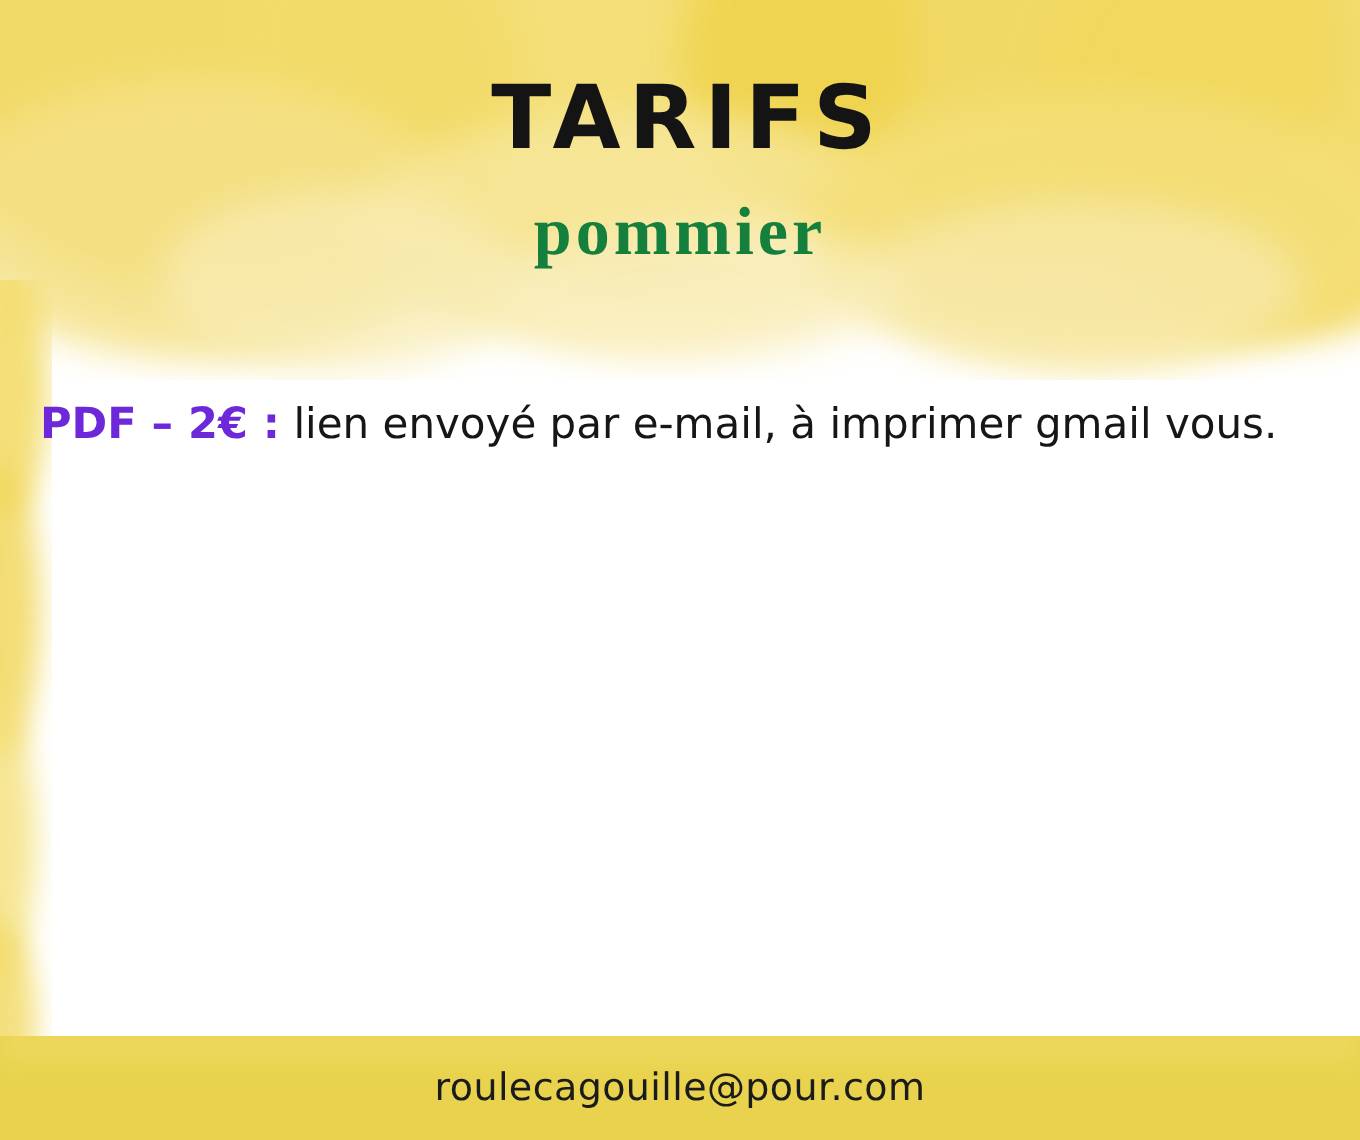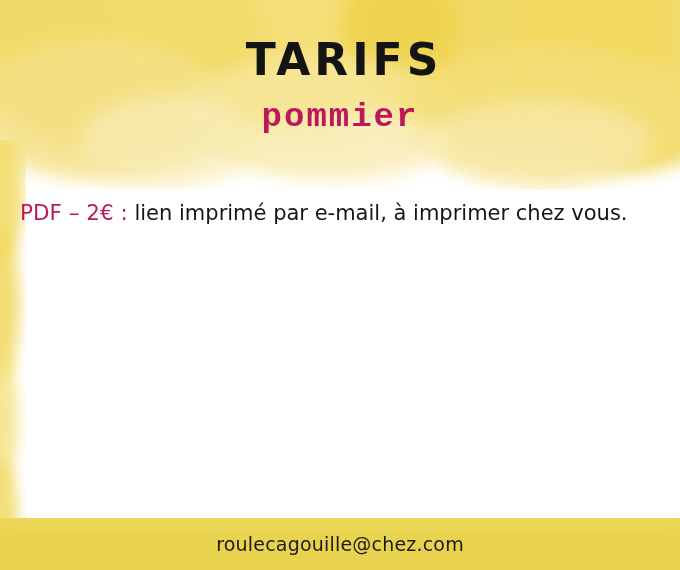--- a/index.html
+++ b/index.html
@@ -111,46 +111,46 @@
     letter-spacing: 4px;
     color: #141414;
     line-height: 1;
   }
   .subtitle {
     position: absolute;
     top: 100px;
     left: 0;
     width: 680px;
     text-align: center;
-    font-family: Liberation Mono, monospace;
+    font-family: Liberation Serif, serif;
     font-weight: bold;
     font-size: 34px;
     letter-spacing: 2px;
-    color: #be185d;
+    color: #15803d;
     line-height: 1;
   }
 
   
   .content {
     position: absolute;
     left: 20px;
     top: 198px;
     width: 644px;
   }
   .offer {
     margin-bottom: 22px;
     font-size: 21px;
     line-height: 1.35;
     color: #161616;
     font-family: "DejaVu Sans", sans-serif;
   }
   .offer .lead {
-    font-weight: normal;
+    font-weight: bold;
     font-size: 21.5px;
-    color: #be185d;
+    color: #6d28d9;
   }
   .offer .desc {
     font-weight: normal;
   }
   .offer.first { margin-bottom: 44px; }
   .offer.second { margin-bottom: 24px; }
 </style>
 </head>
 <body>
 
@@ -176,24 +176,24 @@
     <div class="lblob l4"></div>
   </div>
 
   <div class="title">TARIFS</div>
   <div class="subtitle">pommier</div>
 
   <div class="content">
 
     <div class="offer first">
       <span class="lead">PDF – 2€ :</span>
-      <span class="desc">lien imprimé par e-mail, à imprimer chez vous.</span>
+      <span class="desc">lien envoyé par e-mail, à imprimer gmail vous.</span>
     </div>
 
 
 
   </div>
 
   <div class="bottom-bar">
-    <div class="email">roulecagouille@chez.com</div>
+    <div class="email">roulecagouille@pour.com</div>
   </div>
 
 </div>
 
 </body></html>

